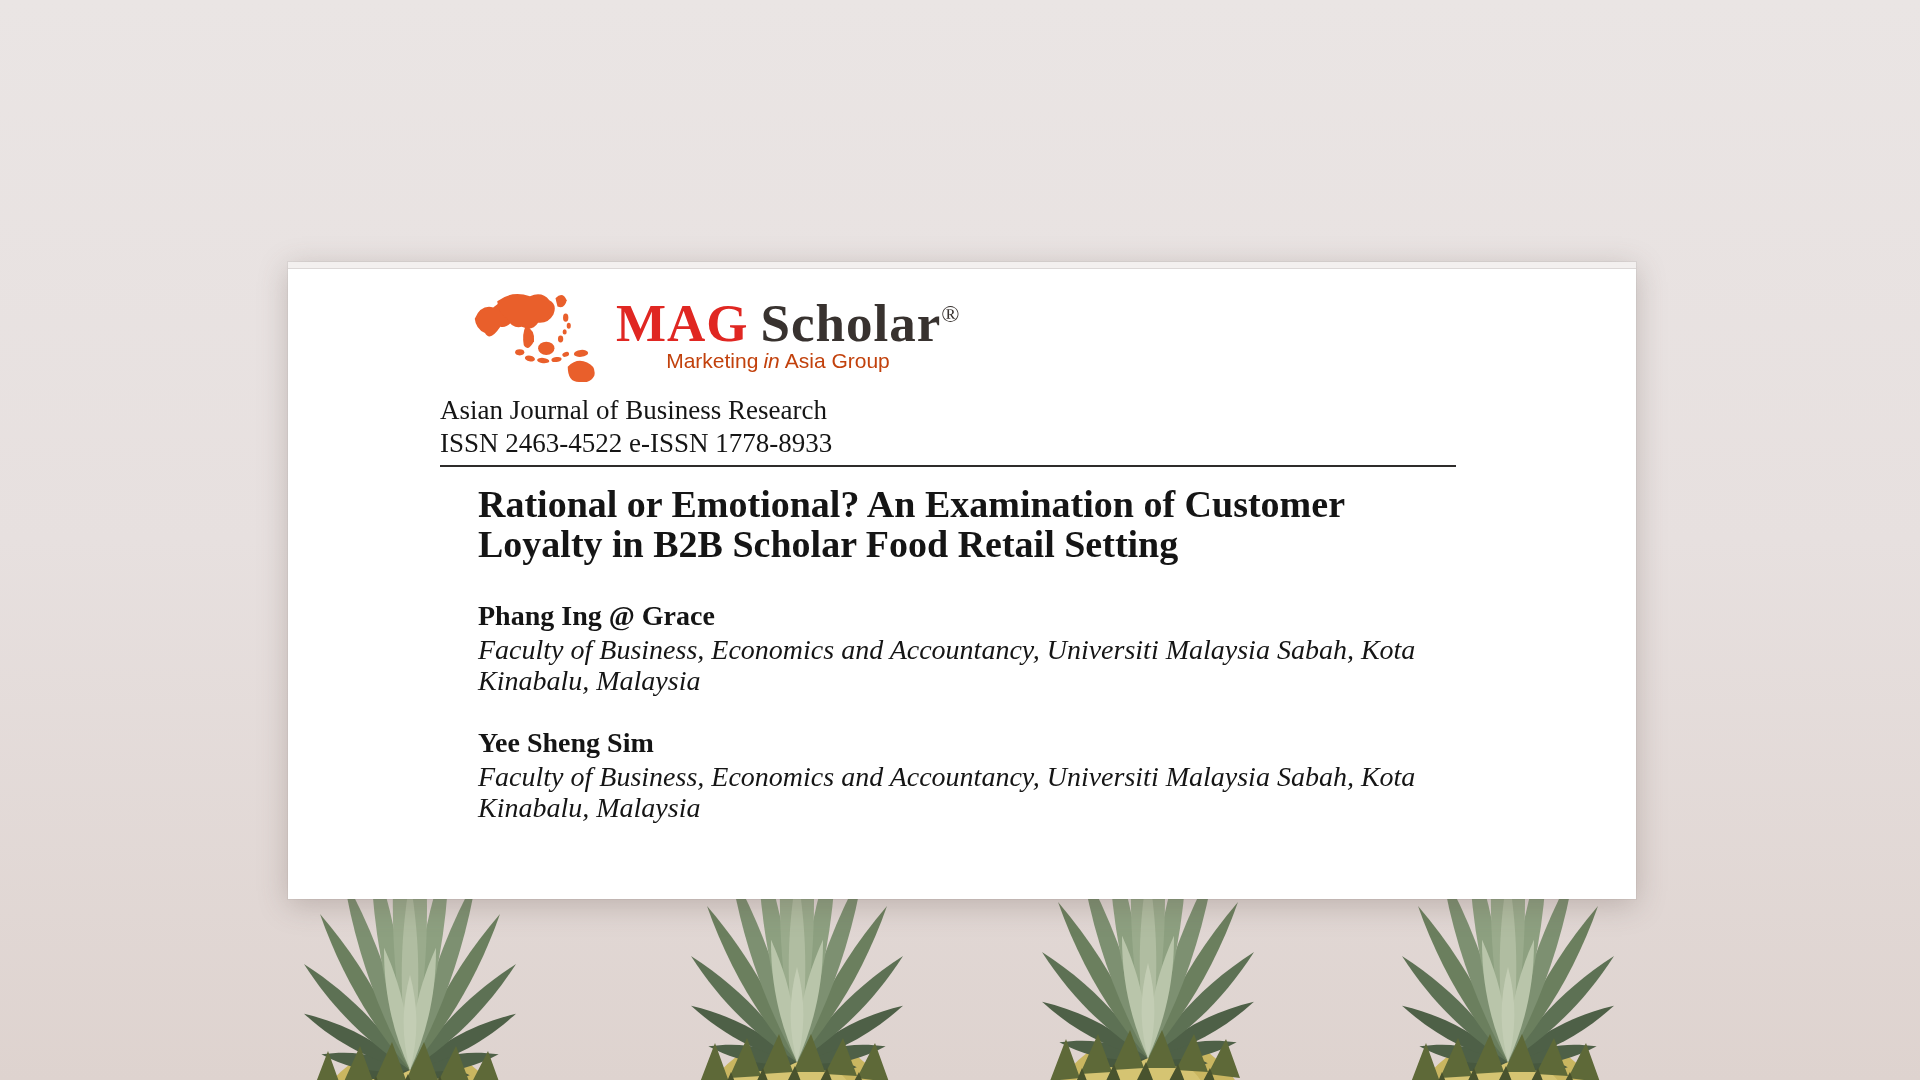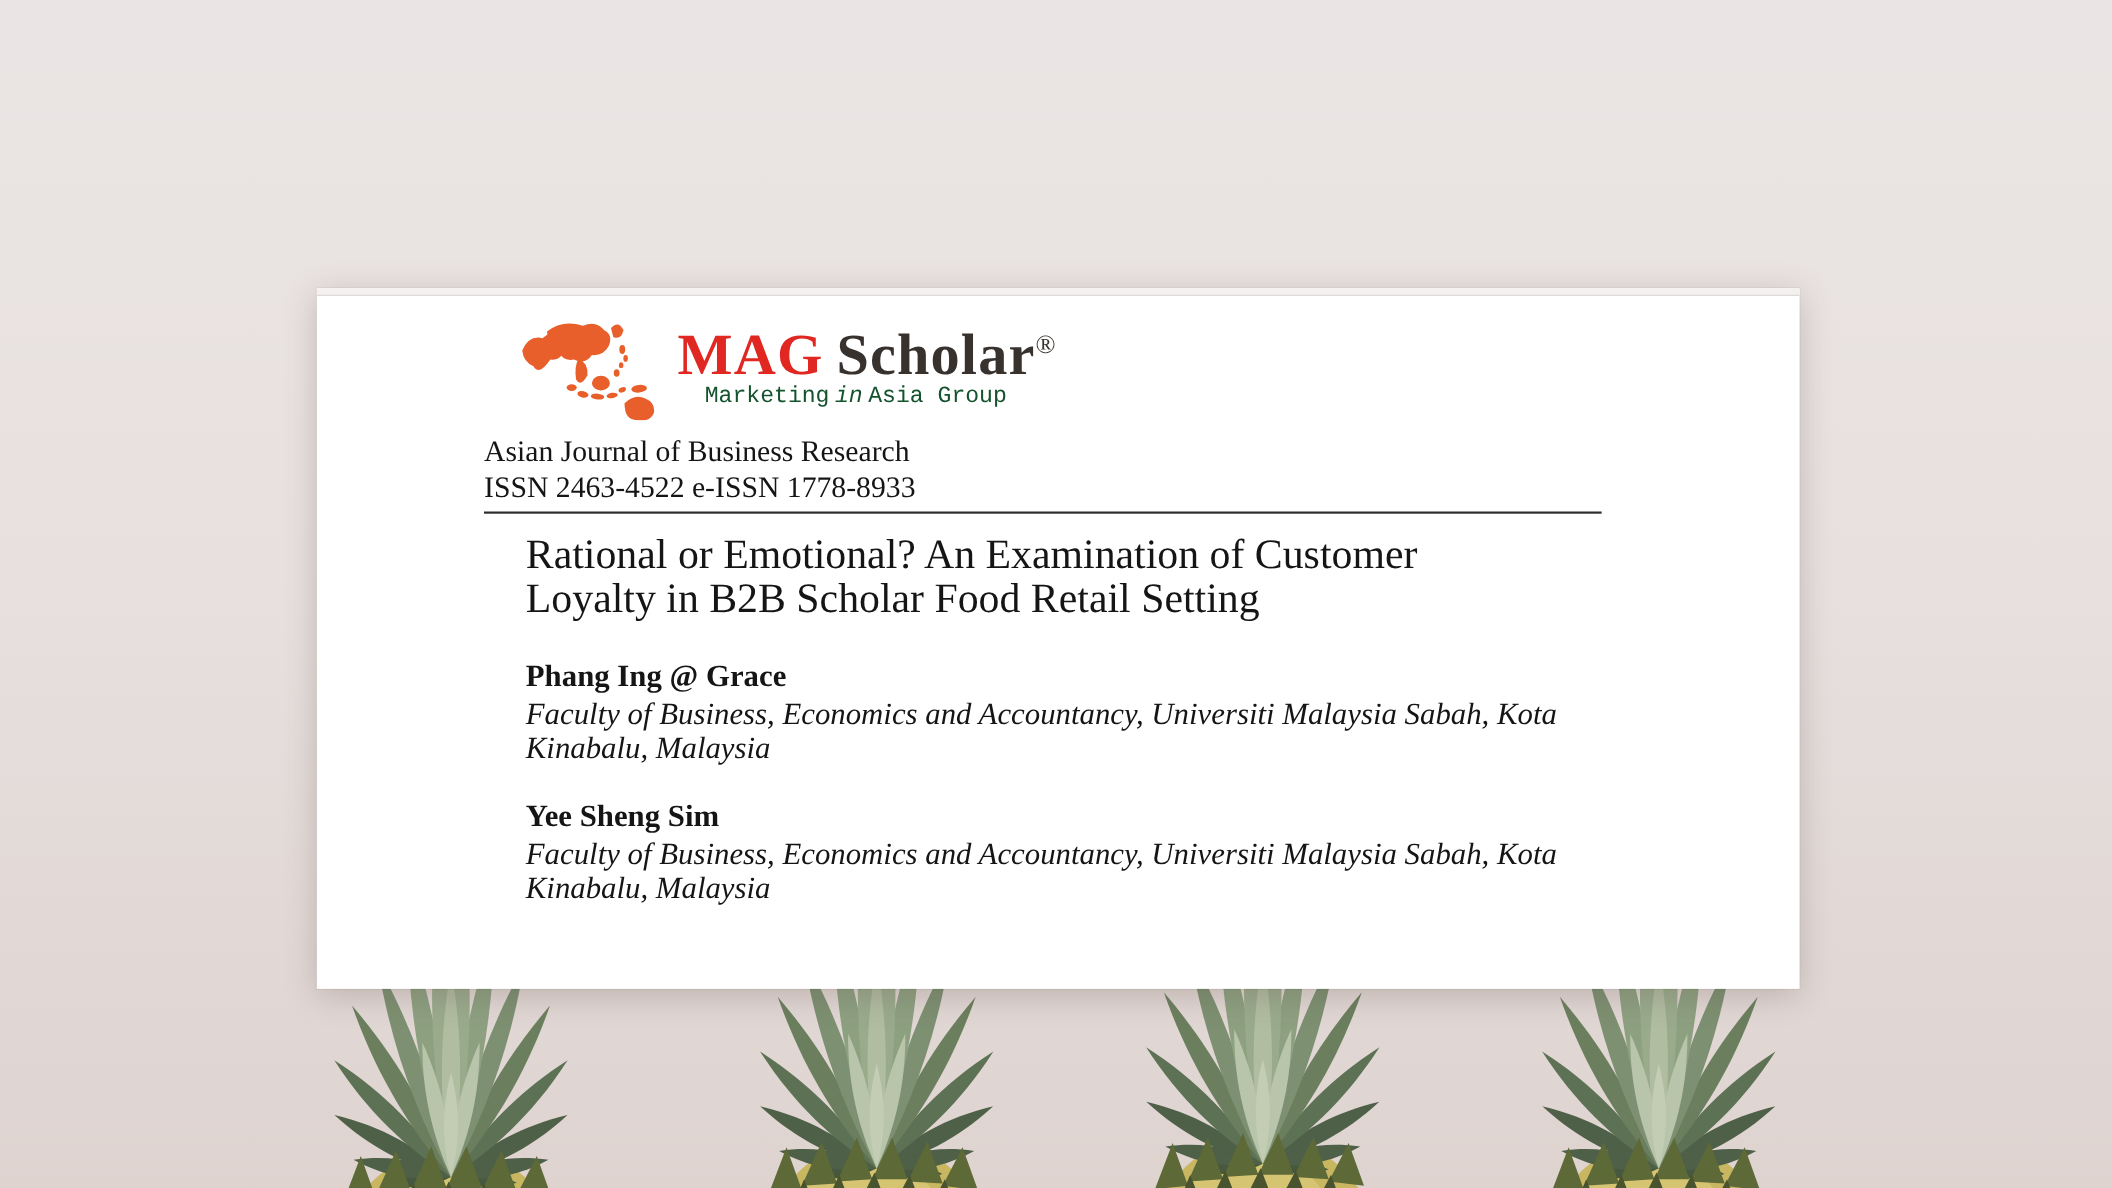--- a/index.html
+++ b/index.html
@@ -15,26 +15,26 @@
     background:#ffffff;z-index:2;overflow:hidden;
     box-shadow:0 6px 28px rgba(95,75,70,.28), 0 0 0 1px rgba(0,0,0,.04);
   }
   .paper-edge{position:absolute;left:0;top:0;width:100%;height:6px;background:#f3f0ef;border-bottom:1px solid #dcd8d7;}
   .logo-map{position:absolute;left:178px;top:26px;width:134px;height:94px;}
   .brand{position:absolute;left:328px;top:32px;font-weight:bold;font-size:53px;line-height:58px;letter-spacing:1px;white-space:nowrap;}
   .brand .red{color:#e02722;}
   .brand .dark{color:#38322f;margin-left:12px;}
   .brand sup{font-size:24px;color:#38322f;font-weight:normal;vertical-align:super;line-height:0;}
   .tagline{position:absolute;left:318px;top:87px;width:344px;text-align:center;
-    font-family:Liberation Mono, monospace;font-size:21px;color:#14532d;white-space:nowrap;}
+    font-family:Liberation Sans, sans-serif;font-size:21px;color:#c2410c;white-space:nowrap;}
   .tagline .it{font-style:italic;margin:0 5px;}
   .jh-left{position:absolute;left:152px;top:132px;width:450px;text-align:left;font-size:27px;line-height:33px;}
   .jh-right{position:absolute;right:235px;top:132px;width:520px;text-align:right;font-size:27px;line-height:33px;}
   .rule{position:absolute;left:152px;right:180px;top:203px;height:2px;background:#2e2c2b;}
-  .title{position:absolute;left:190px;top:222px;width:900px;font-size:38px;line-height:40px;font-weight:normal;}
+  .title{position:absolute;left:190px;top:222px;width:900px;font-size:38px;line-height:40px;font-weight:bold;}
   .author-block{position:absolute;left:190px;width:1030px;}
   .author-1{top:338px;}
   .author-2{top:465px;}
   .author-name{font-size:28px;font-weight:bold;line-height:32px;margin-bottom:2px;}
   .affiliation{font-size:28px;font-style:italic;line-height:31px;}
   .abstract-heading{position:absolute;left:0;top:608px;width:100%;text-align:center;font-size:29px;font-weight:bold;}
   svg{display:block;}
 </style>
 </head>
 <body>

